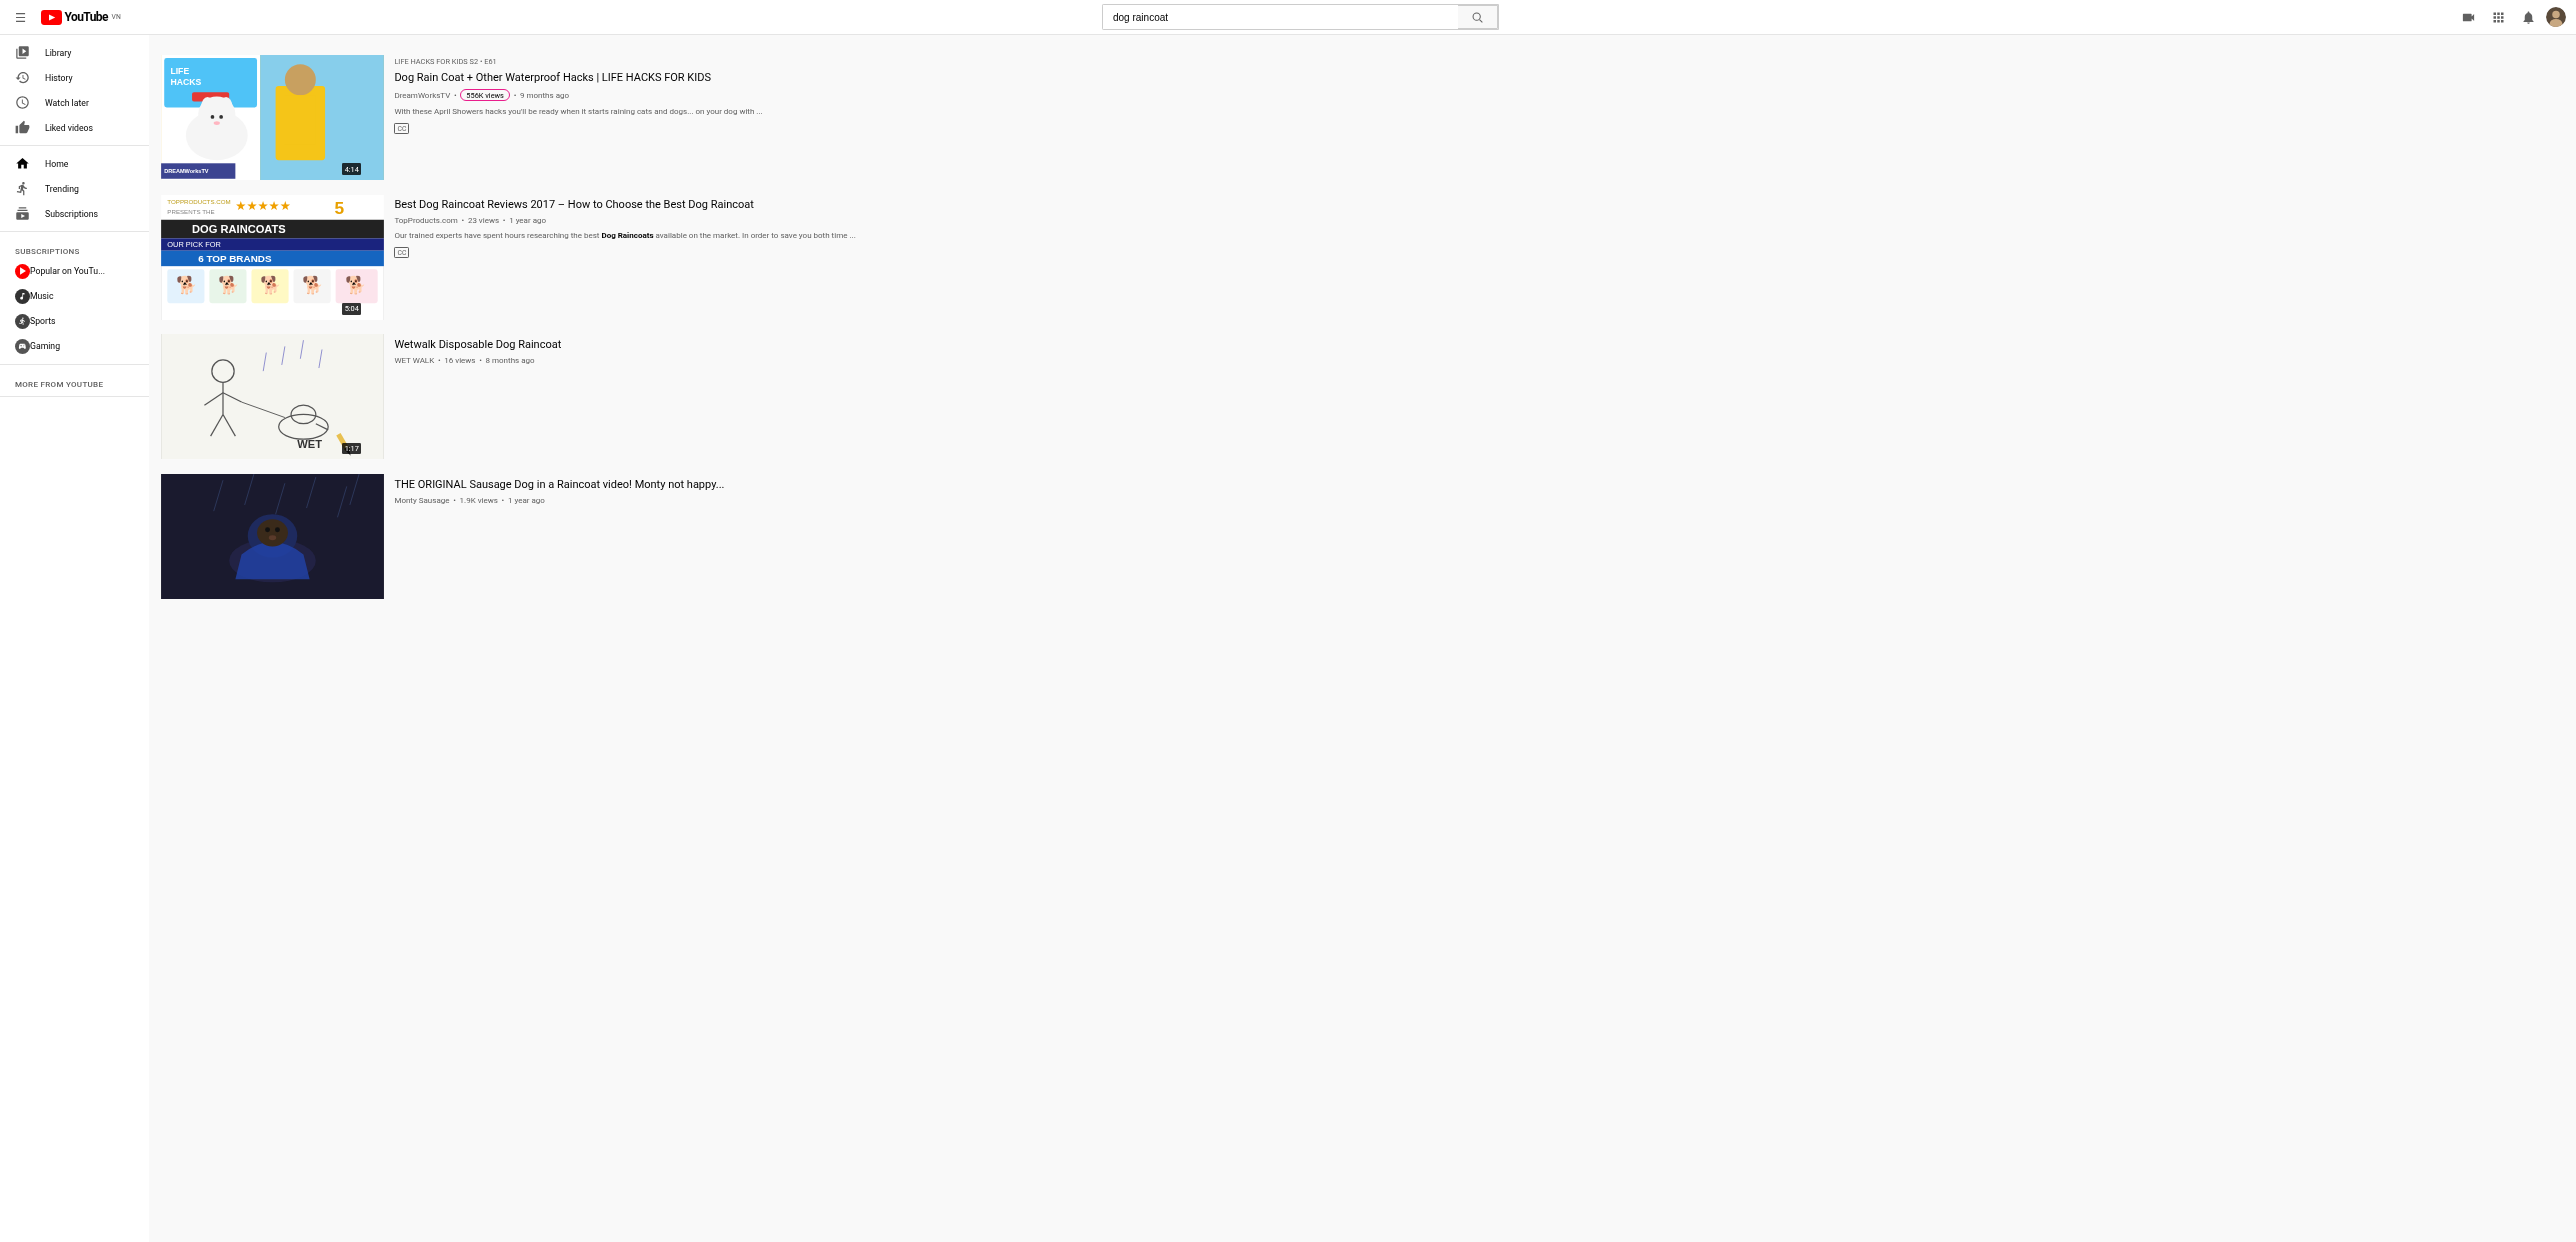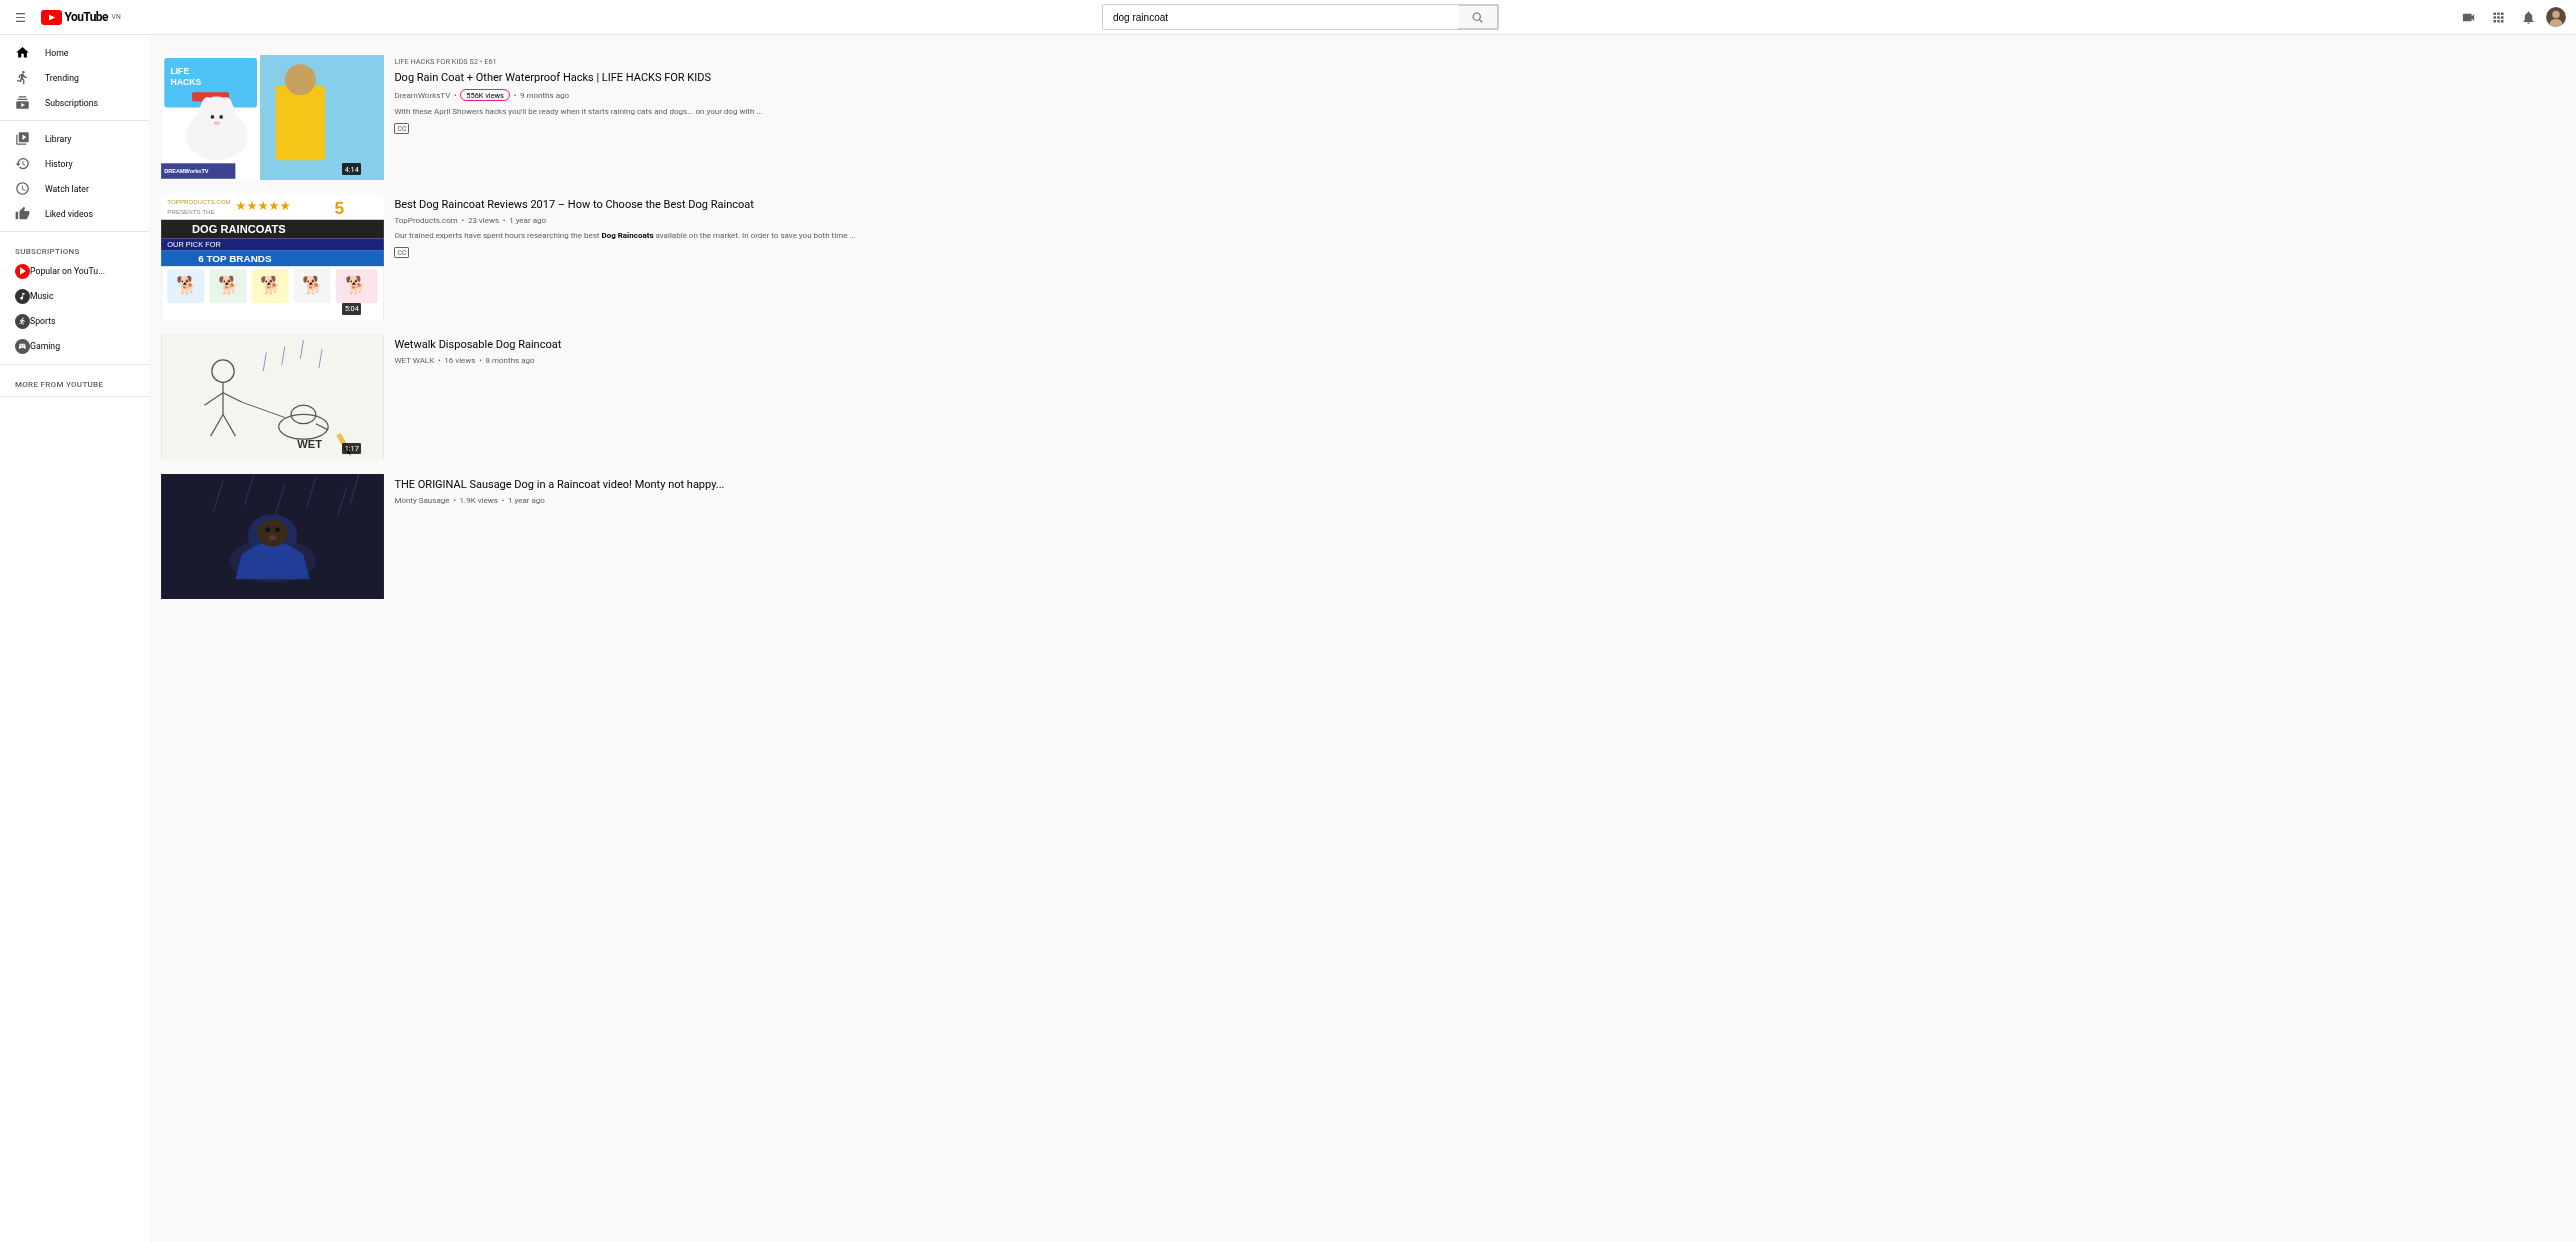--- a/index.html
+++ b/index.html
@@ -146,20 +146,55 @@
         <ellipse cx="16" cy="26" rx="10" ry="7" fill="#c8a882"></ellipse>
       </svg>
     </div>
   </div>
 </header>
 
 <nav class="sidebar">
   <div class="sidebar-section">
     <div class="sidebar-item">
       <span class="item-icon">
+        <svg width="15" height="15" viewBox="0 0 24 24" fill="#606060">
+            <path d="M4 6H2v14c0 1.1.9 2 2 2h14v-2H4V6zm16-4H8c-1.1 0-2 .9-2 2v12c0 1.1.9 2 2 2h12c1.1 0 2-.9 2-2V4c0-1.1-.9-2-2-2zm-8 12.5v-9l6 4.5-6 4.5z"></path>
+          </svg>
+      </span>
+      <span class="item-label">Library</span>
+    </div>
+    <div class="sidebar-item">
+      <span class="item-icon">
+        <svg width="15" height="15" viewBox="0 0 24 24" fill="#606060">
+            <path d="M13 3c-4.97 0-9 4.03-9 9H1l3.89 3.89.07.14L9 12H6c0-3.87 3.13-7 7-7s7 3.13 7 7-3.13 7-7 7c-1.93 0-3.68-.79-4.94-2.06l-1.42 1.42C8.27 19.99 10.51 21 13 21c4.97 0 9-4.03 9-9s-4.03-9-9-9zm-1 5v5l4.28 2.54.72-1.21-3.5-2.08V8H12z"></path>
+          </svg>
+      </span>
+      <span class="item-label">History</span>
+    </div>
+    <div class="sidebar-item">
+      <span class="item-icon">
+        <svg width="15" height="15" viewBox="0 0 24 24" fill="#606060">
+            <path d="M12 2C6.5 2 2 6.5 2 12s4.5 10 10 10 10-4.5 10-10S17.5 2 12 2zm0 18c-4.41 0-8-3.59-8-8s3.59-8 8-8 8 3.59 8 8-3.59 8-8 8zm.5-13H11v6l5.25 3.15.75-1.23-4.5-2.67V7z"></path>
+          </svg>
+      </span>
+      <span class="item-label">Watch later</span>
+    </div>
+    <div class="sidebar-item">
+      <span class="item-icon">
+        <svg width="15" height="15" viewBox="0 0 24 24" fill="#606060">
+            <path d="M1 21h4V9H1v12zm22-11c0-1.1-.9-2-2-2h-6.31l.95-4.57.03-.32c0-.41-.17-.79-.44-1.06L14.17 1 7.59 7.59C7.22 7.95 7 8.45 7 9v10c0 1.1.9 2 2 2h9c.83 0 1.54-.5 1.84-1.22l3.02-7.05c.09-.23.14-.47.14-.73v-1.91l-.01-.01L23 10z"></path>
+          </svg>
+      </span>
+      <span class="item-label">Liked videos</span>
+    </div>
+  </div>
+
+  <div class="sidebar-section">
+    <div class="sidebar-item">
+      <span class="item-icon">
         <svg width="15" height="15" viewBox="0 0 24 24" fill="#030303">
             <path d="M10 20v-6h4v6h5v-8h3L12 3 2 12h3v8z"></path>
           </svg>
       </span>
       <span class="item-label">Home</span>
     </div>
     <div class="sidebar-item">
       <span class="item-icon">
         <svg width="15" height="15" viewBox="0 0 24 24" fill="#606060">
             <path d="M13.49 5.48c1.1 0 2-.9 2-2s-.9-2-2-2-2 .9-2 2 .9 2 2 2zm-3.6 13.9l1-4.4 2.1 2v6h2v-7.5l-2.1-2 .6-3c1.3 1.5 3.3 2.5 5.5 2.5v-2c-1.9 0-3.5-1-4.3-2.4l-1-1.6c-.4-.6-1-1-1.7-1-.3 0-.5.1-.8.1l-5.2 2.2v4.7h2v-3.4l1.8-.7-1.6 8.1-4.9-1-.4 2 7 1.4z"></path>
@@ -167,55 +202,20 @@
       </span>
       <span class="item-label">Trending</span>
     </div>
     <div class="sidebar-item">
       <span class="item-icon">
         <svg width="15" height="15" viewBox="0 0 24 24" fill="#606060">
             <path d="M20 8H4V6h16v2zm-2-6H6v2h12V2zm4 10v8c0 1.1-.9 2-2 2H4c-1.1 0-2-.9-2-2v-8c0-1.1.9-2 2-2h16c1.1 0 2 .9 2 2zm-6 4l-6-3.27v6.53L16 16z"></path>
           </svg>
       </span>
       <span class="item-label">Subscriptions</span>
-    </div>
-  </div>
-
-  <div class="sidebar-section">
-    <div class="sidebar-item">
-      <span class="item-icon">
-        <svg width="15" height="15" viewBox="0 0 24 24" fill="#606060">
-            <path d="M4 6H2v14c0 1.1.9 2 2 2h14v-2H4V6zm16-4H8c-1.1 0-2 .9-2 2v12c0 1.1.9 2 2 2h12c1.1 0 2-.9 2-2V4c0-1.1-.9-2-2-2zm-8 12.5v-9l6 4.5-6 4.5z"></path>
-          </svg>
-      </span>
-      <span class="item-label">Library</span>
-    </div>
-    <div class="sidebar-item">
-      <span class="item-icon">
-        <svg width="15" height="15" viewBox="0 0 24 24" fill="#606060">
-            <path d="M13 3c-4.97 0-9 4.03-9 9H1l3.89 3.89.07.14L9 12H6c0-3.87 3.13-7 7-7s7 3.13 7 7-3.13 7-7 7c-1.93 0-3.68-.79-4.94-2.06l-1.42 1.42C8.27 19.99 10.51 21 13 21c4.97 0 9-4.03 9-9s-4.03-9-9-9zm-1 5v5l4.28 2.54.72-1.21-3.5-2.08V8H12z"></path>
-          </svg>
-      </span>
-      <span class="item-label">History</span>
-    </div>
-    <div class="sidebar-item">
-      <span class="item-icon">
-        <svg width="15" height="15" viewBox="0 0 24 24" fill="#606060">
-            <path d="M12 2C6.5 2 2 6.5 2 12s4.5 10 10 10 10-4.5 10-10S17.5 2 12 2zm0 18c-4.41 0-8-3.59-8-8s3.59-8 8-8 8 3.59 8 8-3.59 8-8 8zm.5-13H11v6l5.25 3.15.75-1.23-4.5-2.67V7z"></path>
-          </svg>
-      </span>
-      <span class="item-label">Watch later</span>
-    </div>
-    <div class="sidebar-item">
-      <span class="item-icon">
-        <svg width="15" height="15" viewBox="0 0 24 24" fill="#606060">
-            <path d="M1 21h4V9H1v12zm22-11c0-1.1-.9-2-2-2h-6.31l.95-4.57.03-.32c0-.41-.17-.79-.44-1.06L14.17 1 7.59 7.59C7.22 7.95 7 8.45 7 9v10c0 1.1.9 2 2 2h9c.83 0 1.54-.5 1.84-1.22l3.02-7.05c.09-.23.14-.47.14-.73v-1.91l-.01-.01L23 10z"></path>
-          </svg>
-      </span>
-      <span class="item-label">Liked videos</span>
     </div>
   </div>
 
   <div class="sidebar-section">
     <div class="sidebar-section-title">SUBSCRIPTIONS</div>
     <div class="sub-item">
       <div class="sub-avatar" style="background:#ff0000;">
         <svg width="10" height="10" viewBox="0 0 24 24" fill="white">
             <polygon points="5,3 19,12 5,21"></polygon>
           </svg>

